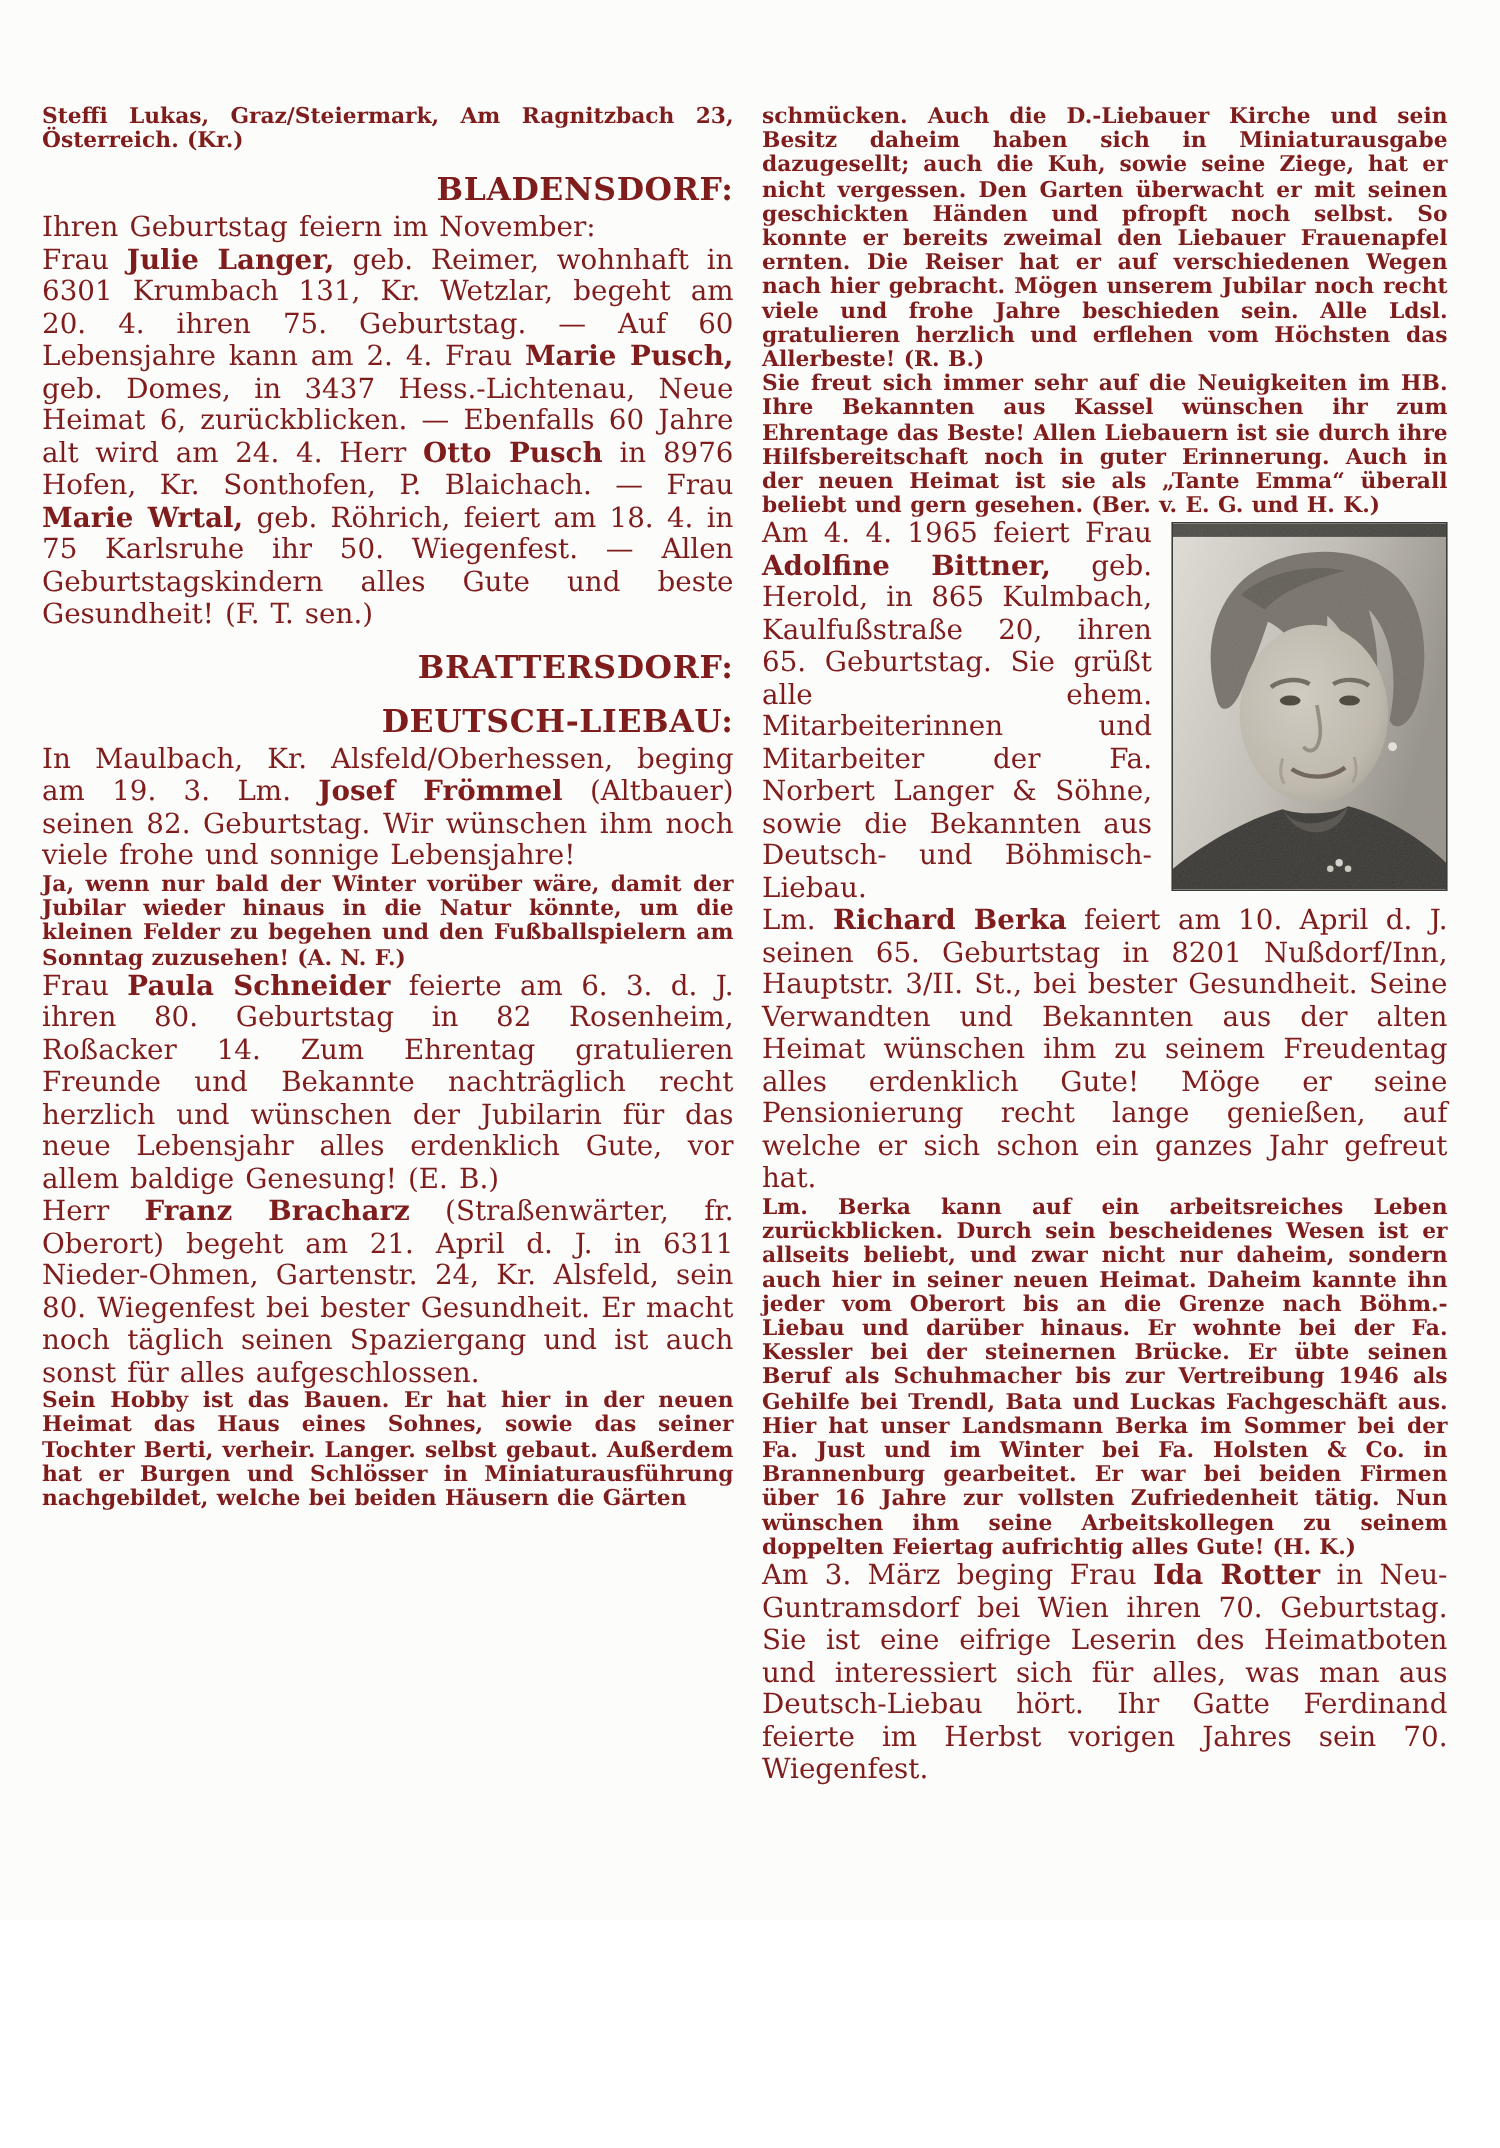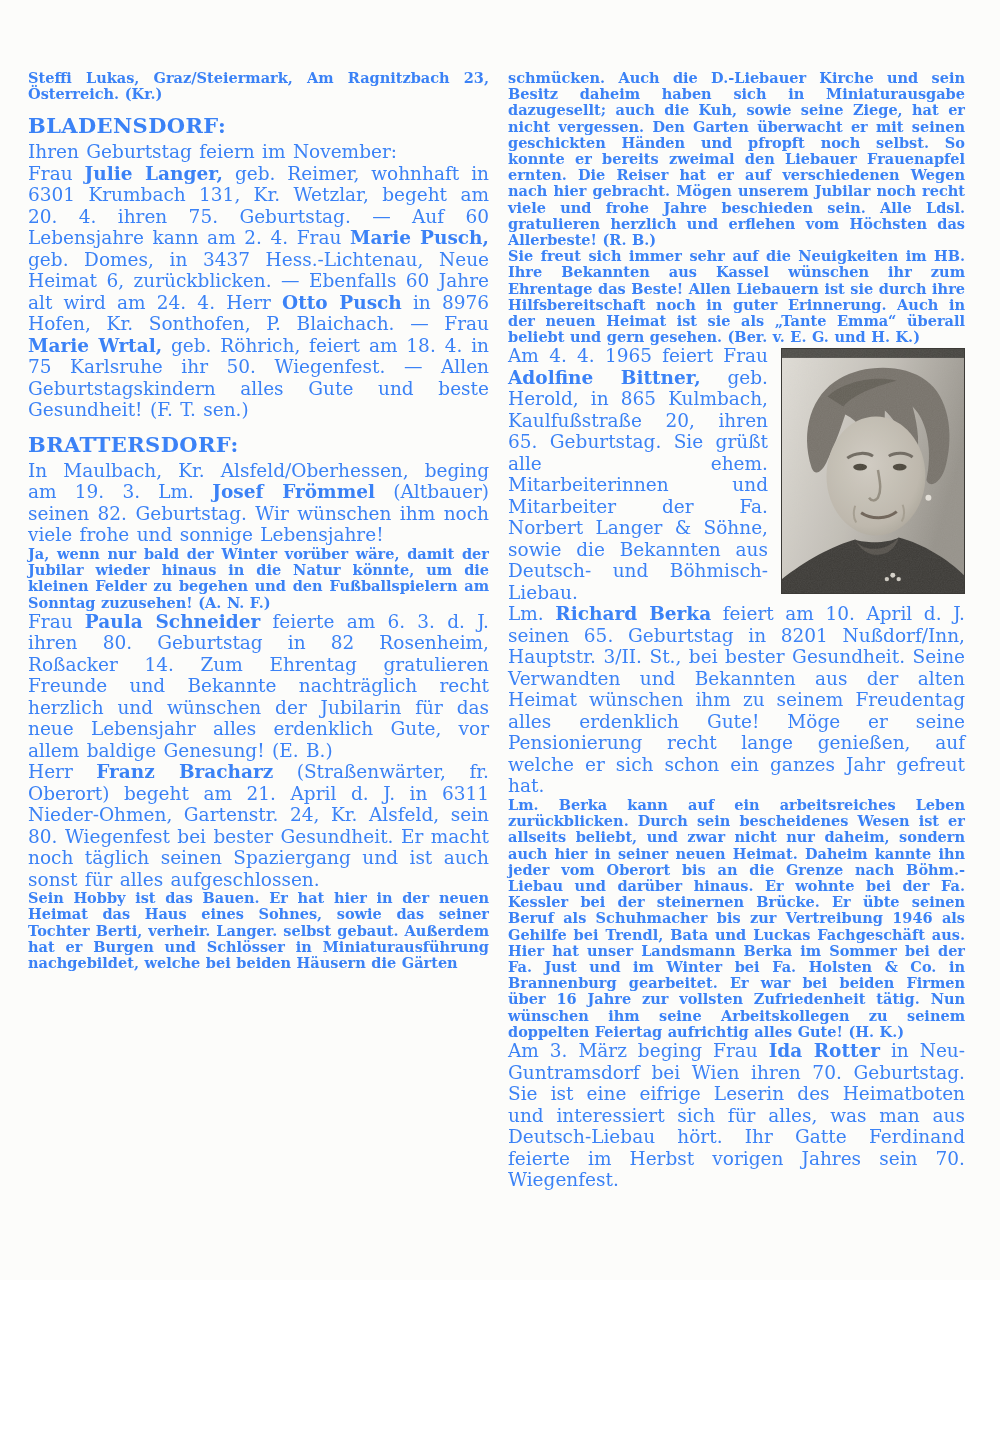--- a/index.html
+++ b/index.html
@@ -1,33 +1,33 @@
 <!DOCTYPE html>
 <html lang="de"><head>
 <meta charset="utf-8">
 <style>
   html, body { margin: 0; padding: 0; background: #ffffff; }
   .page {
     position: relative;
     width: 1000px;
     height: 1280px;
     background: #fcfcfa;
-    color: #3b82f6;
+    color: #7f1d1d;
     font-family: "DejaVu Serif", "Liberation Serif", serif;
     overflow: hidden;
   }
   .col { position: absolute; top: 70px; }
   .col-left  { left: 28px;  width: 461px; }
   .col-right { left: 508px; width: 457px; }
   p { margin: 0; text-align: justify; hyphens: auto; }
   .body  { font-size: 18.5px; line-height: 21.5px; word-spacing: 1.5px; }
   .small { font-size: 14.5px; line-height: 16.2px; font-weight: 700; word-spacing: 0.5px; }
   .heading {
     font-size: 21px; font-weight: 700; letter-spacing: 0.4px;
-    margin: 11px 0 3px 0; text-align: left;
+    margin: 11px 0 3px 0; text-align: right;
   }
   b { font-weight: 700; }
   .portrait {
     float: right;
     width: 184px; height: 246px;
     margin: 3px 0 8px 13px;
     border: 1px solid #3c3a36;
     box-sizing: border-box;
     background: #c7c4bd;
     overflow: hidden;
@@ -51,20 +51,21 @@
     <p class="heading">BLADENSDORF:</p>
 
 
     <p class="body"><span>Ihren Geburtstag feiern im November:</span></p>
 
     <p class="body"><span>Frau </span><b>Julie Langer,</b><span> geb. Reimer, wohnhaft in 6301 Krumbach 131, Kr. Wetzlar, begeht am 20. 4. ihren 75. Geburtstag. — Auf 60 Lebensjahre kann am 2. 4. Frau </span><b>Marie Pusch,</b><span> geb. Domes, in 3437 Hess.-Lichtenau, Neue Heimat 6, zurückblicken. — Ebenfalls 60 Jahre alt wird am 24. 4. Herr </span><b>Otto Pusch</b><span> in 8976 Hofen, Kr. Sonthofen, P. Blaichach. — Frau </span><b>Marie Wrtal,</b><span> geb. Röhrich, feiert am 18. 4. in 75 Karlsruhe ihr 50. Wiegenfest. — Allen Geburtstagskindern alles Gute und beste Gesundheit! (F. T. sen.)</span></p>
 
     <p class="heading">BRATTERSDORF:</p>
 
 
+    <p class="heading">DEUTSCH-LIEBAU:</p>
 
     <p class="body"><span>In Maulbach, Kr. Alsfeld/Oberhessen, beging am 19. 3. Lm. </span><b>Josef Frömmel</b><span> (Altbauer) seinen 82. Geburtstag. Wir wünschen ihm noch viele frohe und sonnige Lebensjahre!</span></p>
 
     <p class="small"><b>Ja, wenn nur bald der Winter vorüber wäre, damit der Jubilar wieder hinaus in die Natur könnte, um die kleinen Felder zu begehen und den Fußballspielern am Sonntag zuzusehen! (A. N. F.)</b></p>
 
     <p class="body"><span>Frau </span><b>Paula Schneider</b><span> feierte am 6. 3. d. J. ihren 80. Geburtstag in 82 Rosenheim, Roßacker 14. Zum Ehrentag gratulieren Freunde und Bekannte nachträglich recht herzlich und wünschen der Jubilarin für das neue Lebensjahr alles erdenklich Gute, vor allem baldige Genesung! (E. B.)</span></p>
 
     <p class="body"><span>Herr </span><b>Franz Bracharz</b><span> (Straßenwärter, fr. Oberort) begeht am 21. April d. J. in 6311 Nieder-Ohmen, Gartenstr. 24, Kr. Alsfeld, sein 80. Wiegenfest bei bester Gesundheit. Er macht noch täglich seinen Spaziergang und ist auch sonst für alles aufgeschlossen.</span></p>
 
 

